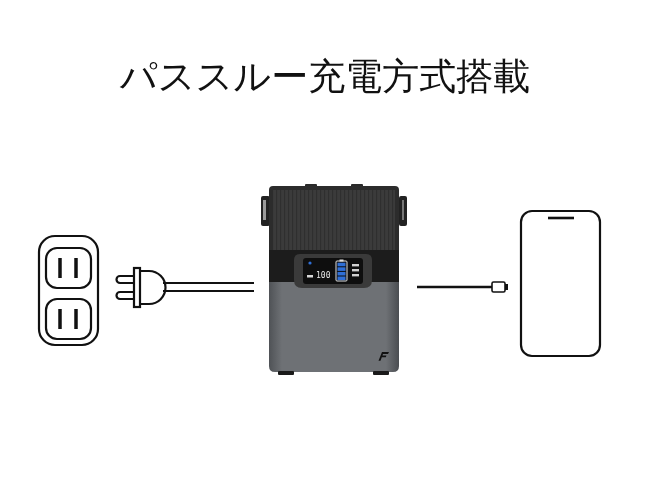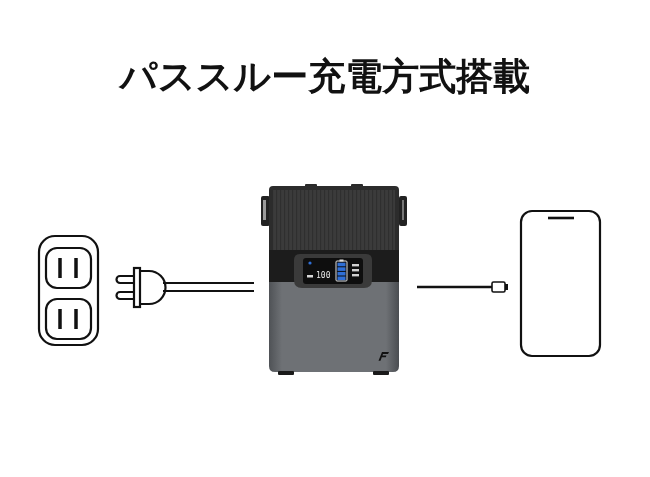--- a/index.html
+++ b/index.html
@@ -1,19 +1,19 @@
 <!DOCTYPE html>
 <html><head>
 <meta charset="utf-8">
 <style>
   html, body { margin: 0; padding: 0; background: #ffffff; }
   body { width: 650px; height: 477px; position: relative; overflow: hidden; font-family: "DejaVu Sans", sans-serif; }
   .title {
     position: absolute; left: 0; top: 52px; width: 650px; text-align: center;
-    font-size: 37px; font-weight: bold; color: #111111; letter-spacing: 0px;
+    font-size: 37px; font-weight: normal; color: #111111; letter-spacing: 0px;
     font-family: "DejaVu Sans", sans-serif;
   }
   svg.scene { position: absolute; left: 0; top: 0; }
 </style>
 </head>
 <body>
 
 <div class="title">パススルー充電方式搭載</div>
 
 <svg class="scene" width="650" height="477" viewBox="0 0 650 477">

